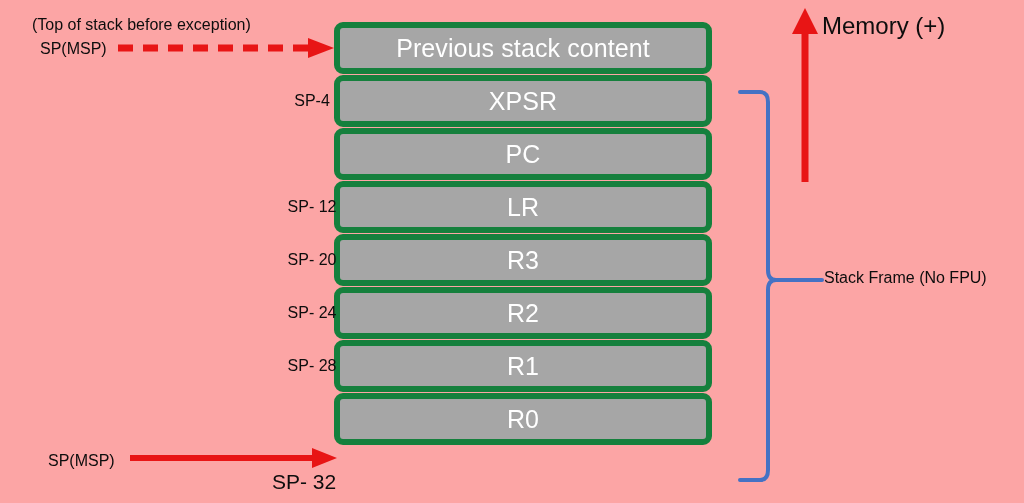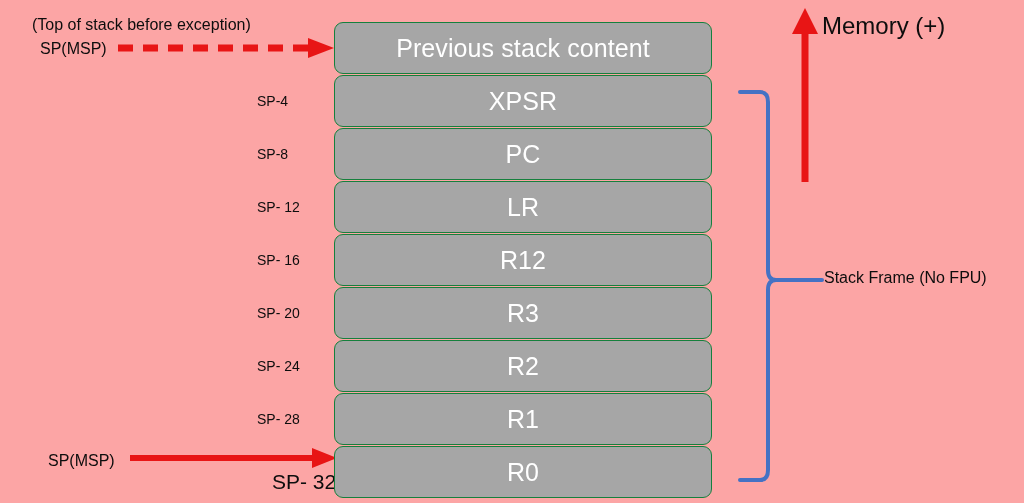--- a/index.html
+++ b/index.html
@@ -21,42 +21,42 @@
     position: absolute;
     left: 334px;
     top: 22px;
     width: 378px;
   }
   .stack-row {
     position: relative;
     height: 52px;
     margin-bottom: 1px;
     background: #a6a6a6;
-    border: 1px solid #15803d;
+    border: 6px solid #15803d;
     border-radius: 9px;
     box-sizing: border-box;
     display: flex;
     align-items: center;
     justify-content: center;
   }
   .stack-row .cell-label {
     color: #ffffff;
     font-size: 25px;
     line-height: 1;
     letter-spacing: 0.1px;
     white-space: nowrap;
   }
 
   
   .offset-label {
     position: absolute;
     right: 0;
     width: 120px;
-    text-align: left;
-    font-size: 14px;
+    text-align: center;
+    font-size: 16px;
     color: #0d0d0d;
     white-space: nowrap;
   }
   .offset-label.centered {
     top: 50%;
     transform: translateY(-50%);
     margin-right: 334px;
   }
 
   
@@ -145,33 +145,28 @@
     <div class="stack-row">
       <span class="cell-label">Previous stack content</span>
     </div>
 
     <div class="stack-row">
       <span class="offset-label centered">SP-4</span>
       <span class="cell-label">XPSR</span>
     </div>
 
     <div class="stack-row">
-      <span class="offset-label centered">SP-8</span>
       <span class="cell-label">PC</span>
     </div>
 
     <div class="stack-row">
       <span class="offset-label centered">SP- 12</span>
       <span class="cell-label">LR</span>
     </div>
 
-    <div class="stack-row">
-      <span class="offset-label centered">SP- 16</span>
-      <span class="cell-label">R12</span>
-    </div>
 
     <div class="stack-row">
       <span class="offset-label centered">SP- 20</span>
       <span class="cell-label">R3</span>
     </div>
 
     <div class="stack-row">
       <span class="offset-label centered">SP- 24</span>
       <span class="cell-label">R2</span>
     </div>

